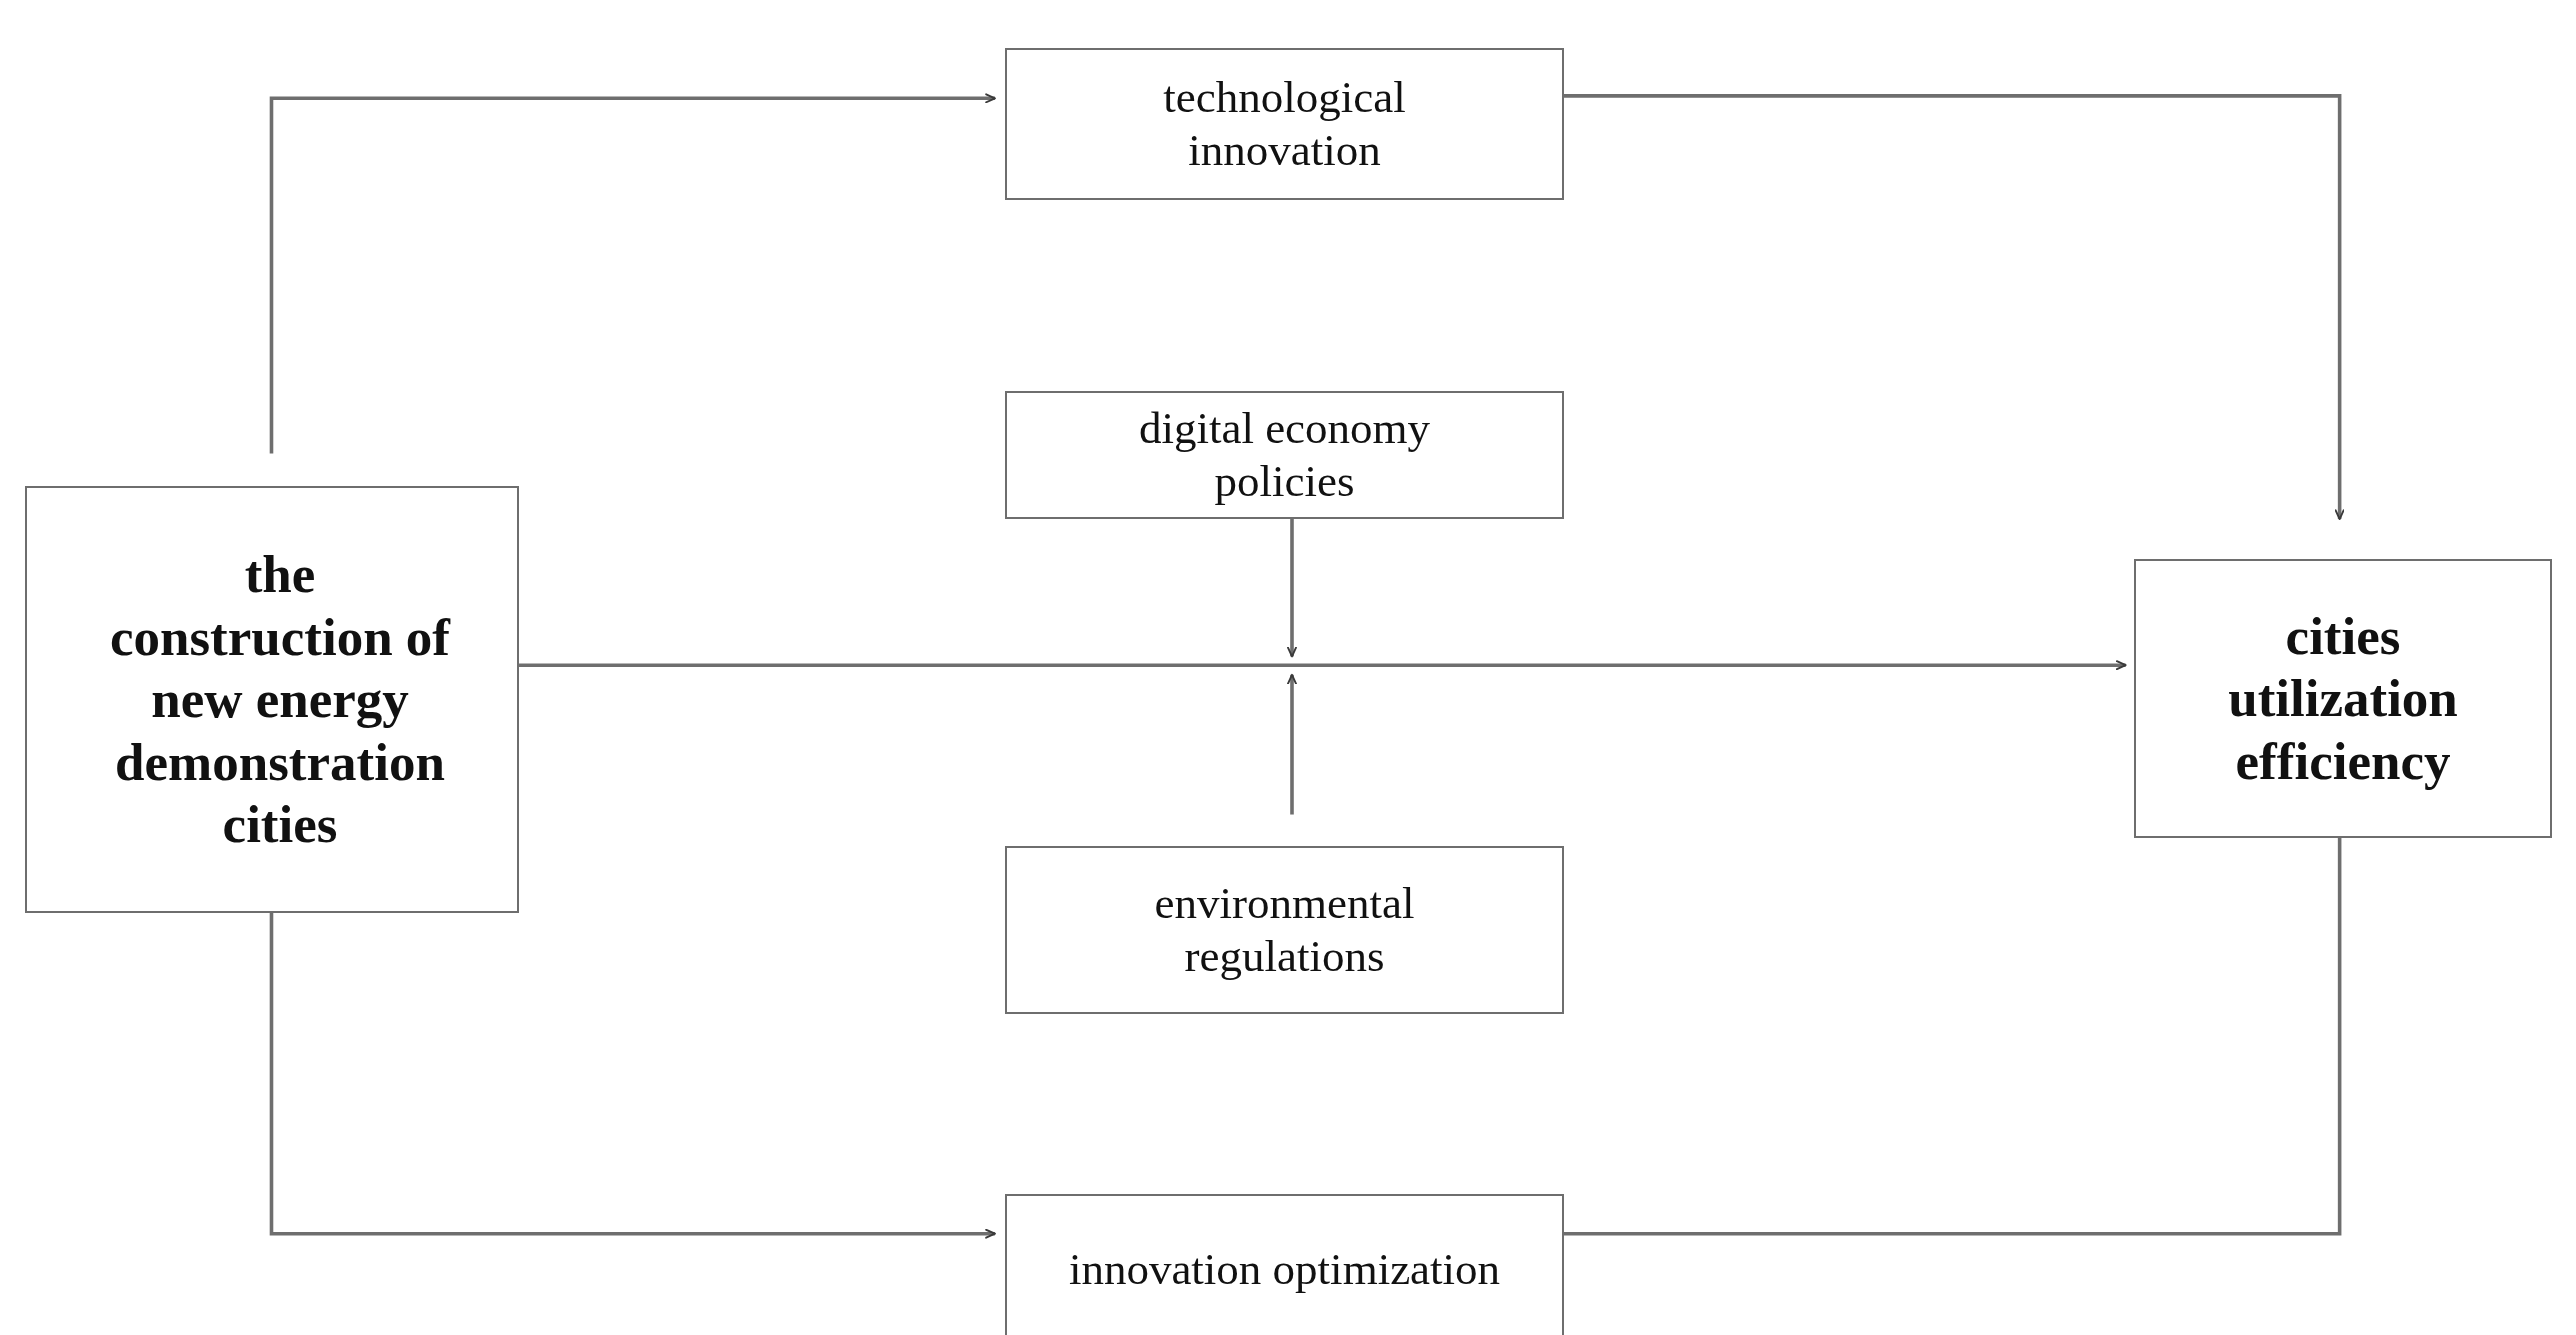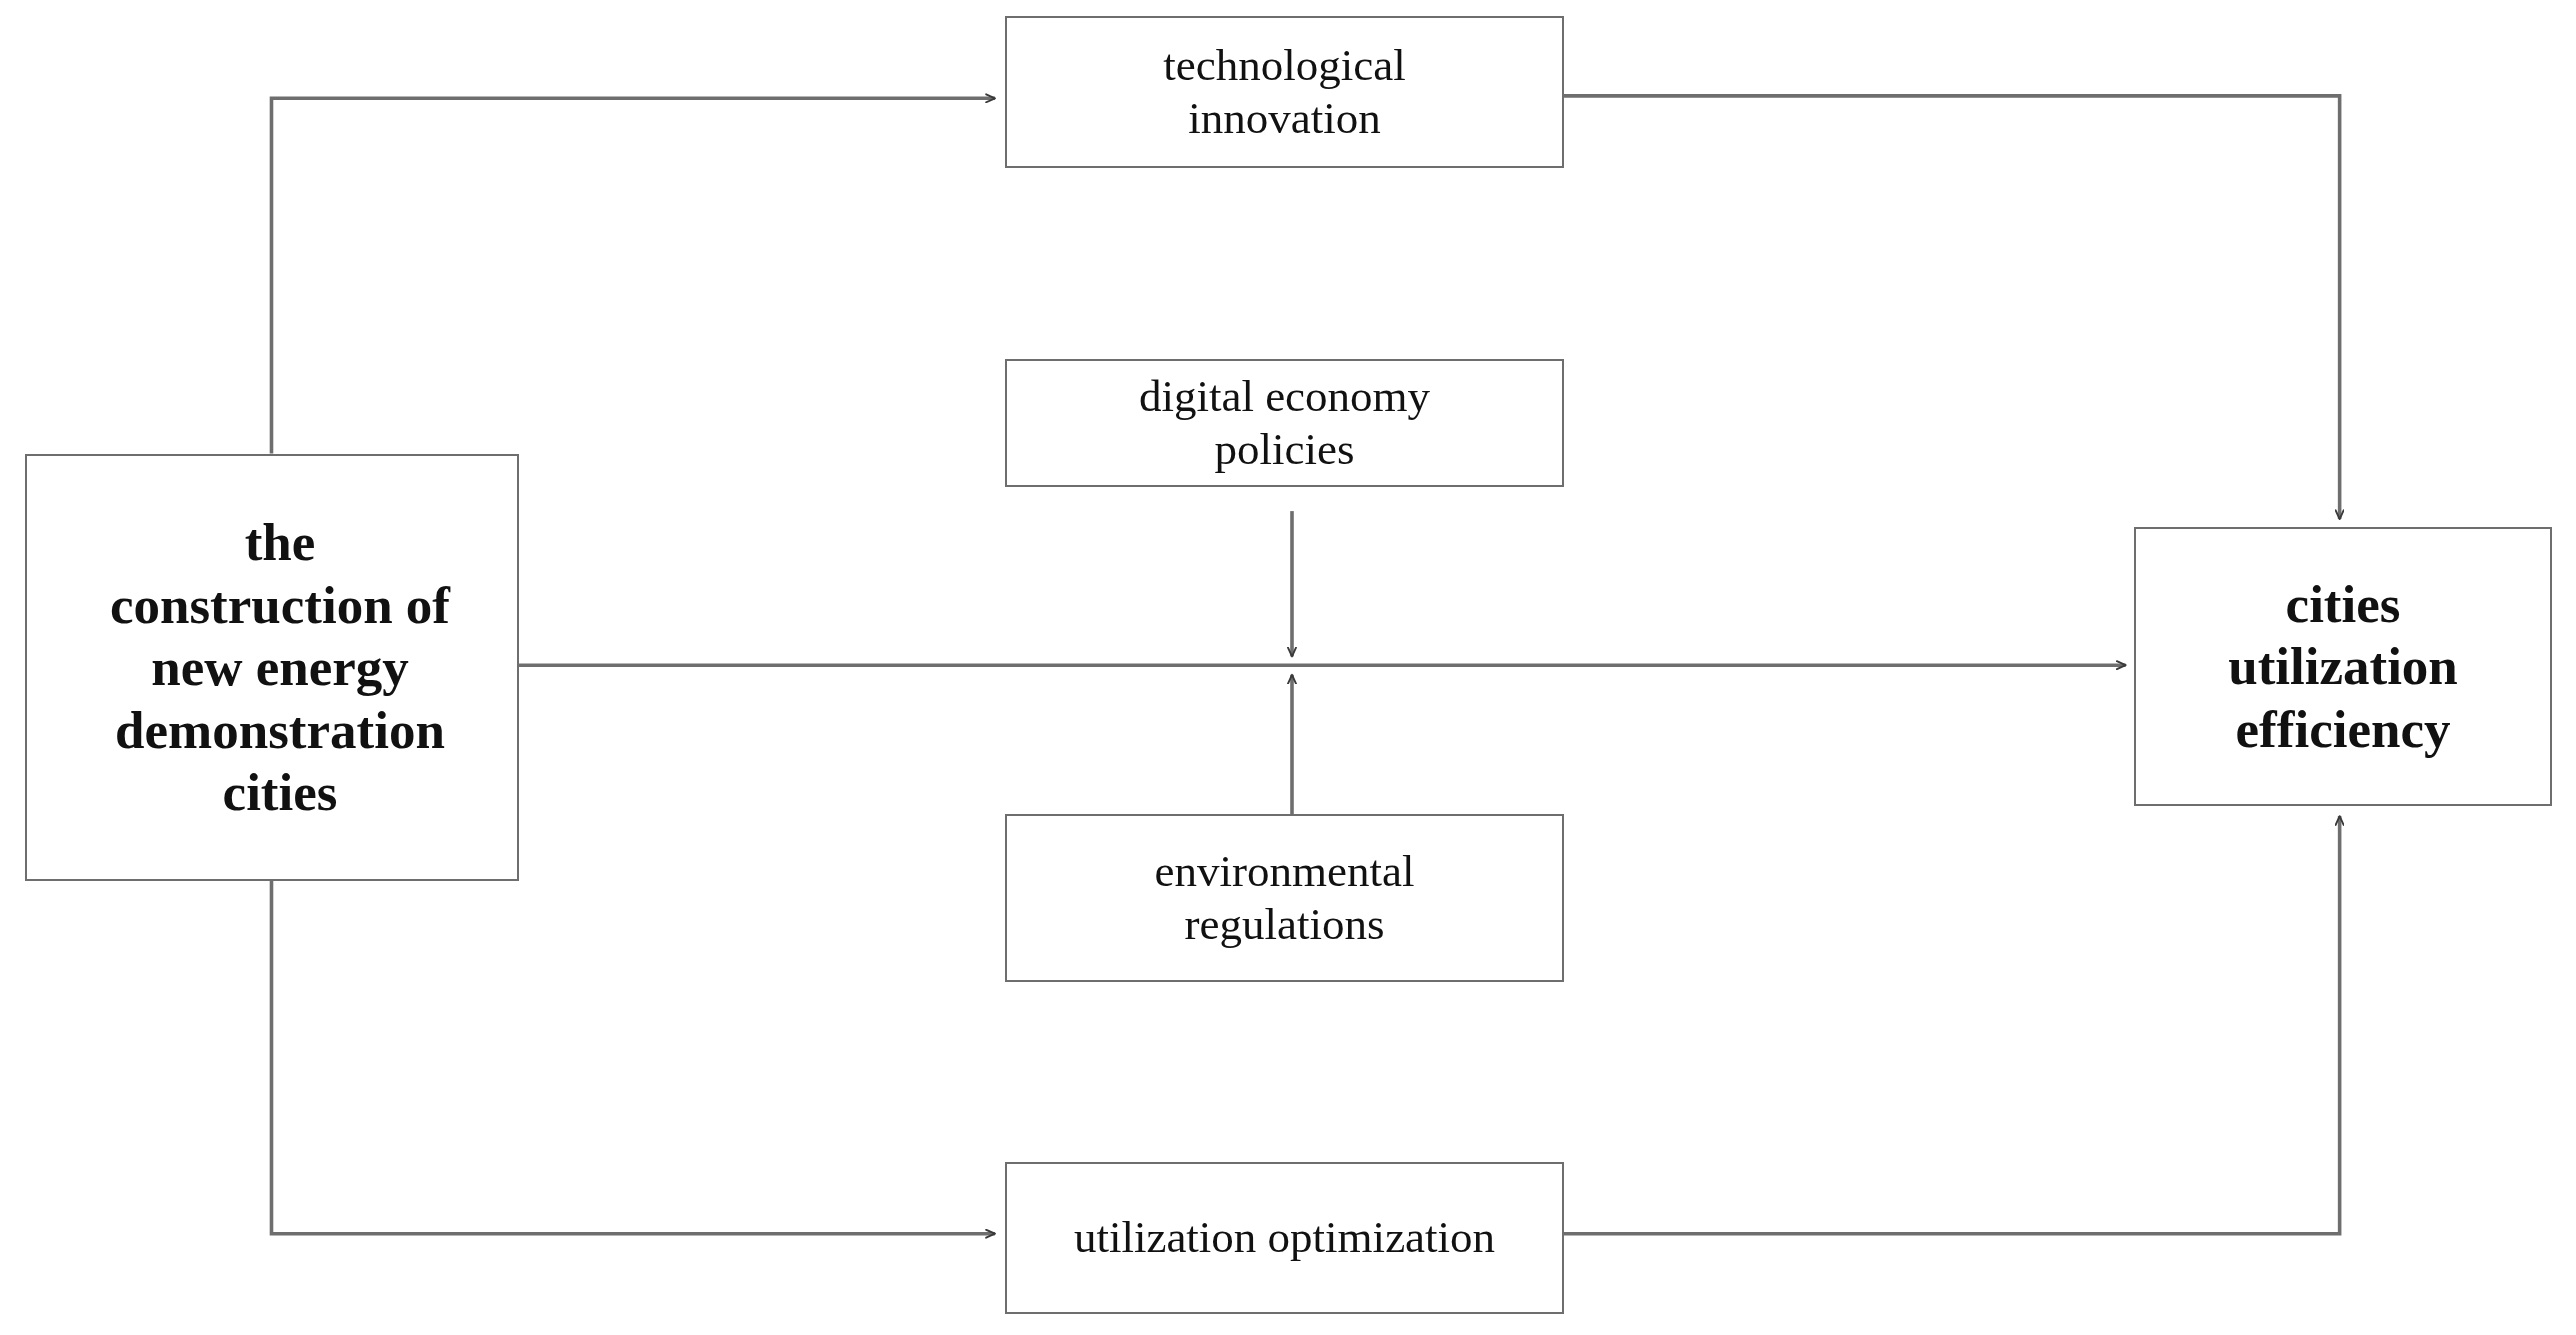--- a/index.html
+++ b/index.html
@@ -31,20 +31,21 @@
     box-sizing: border-box;
     border: 2.4px solid #6e6e6e;
     background: #ffffff;
     display: flex;
     align-items: center;
     justify-content: center;
     text-align: center;
     color: #111111;
     line-height: 1.18;
     z-index: 2;
+    margin-top: 32px;
   }
   .node-label {
     display: block;
     width: 100%;
     padding: 0 8px;
     box-sizing: border-box;
     white-space: pre-line;
   }
 
   
@@ -117,21 +118,21 @@
     <span class="node-label">digital economy
 policies</span>
   </div>
 
   <div class="node-box" id="node-environ">
     <span class="node-label">environmental
 regulations</span>
   </div>
 
   <div class="node-box" id="node-industrial">
-    <span class="node-label">utilization optimization</span>
+    <span class="node-label">innovation optimization</span>
   </div>
 
   <div class="node-box" id="node-outcome">
     <span class="node-label">cities
 utilization
 efficiency</span>
   </div>
 
 </div>
 

